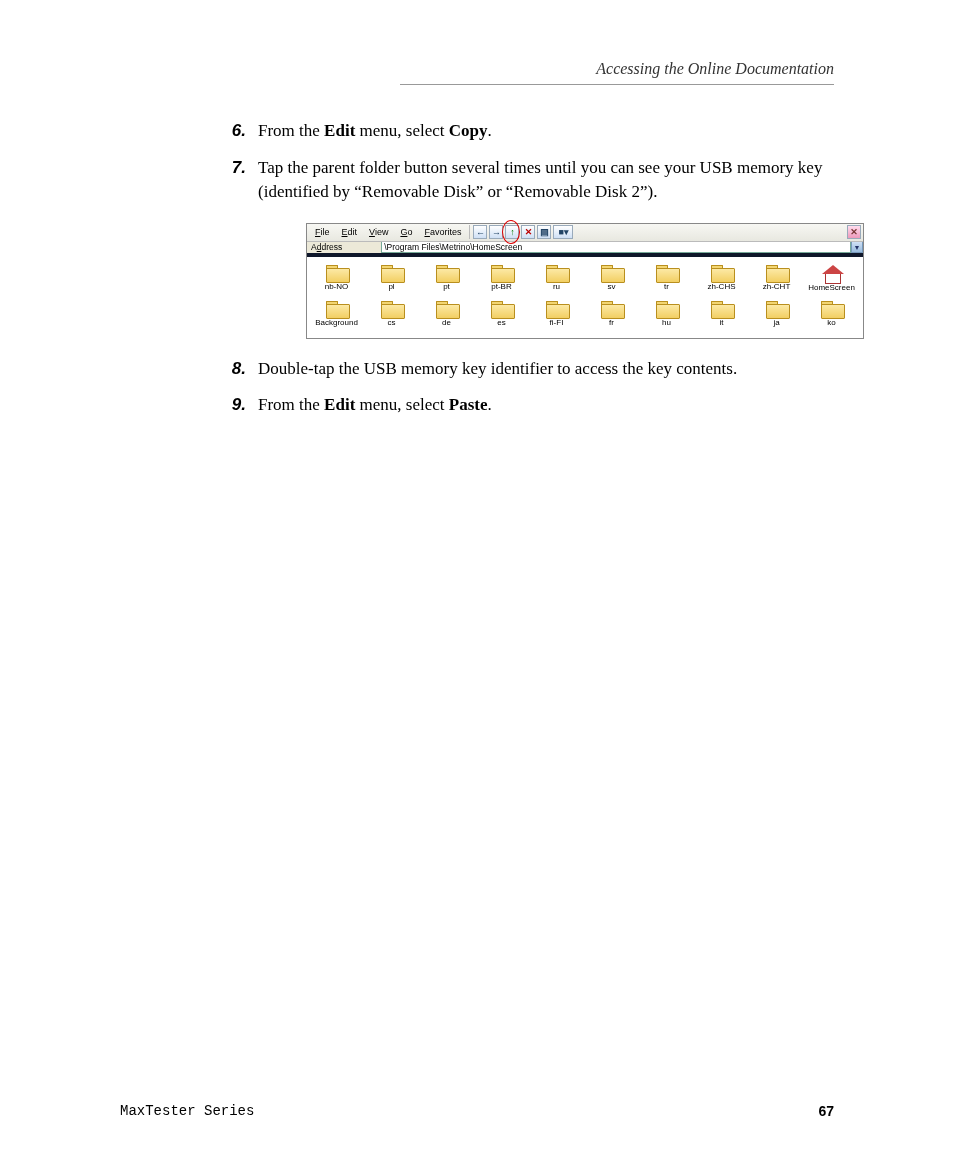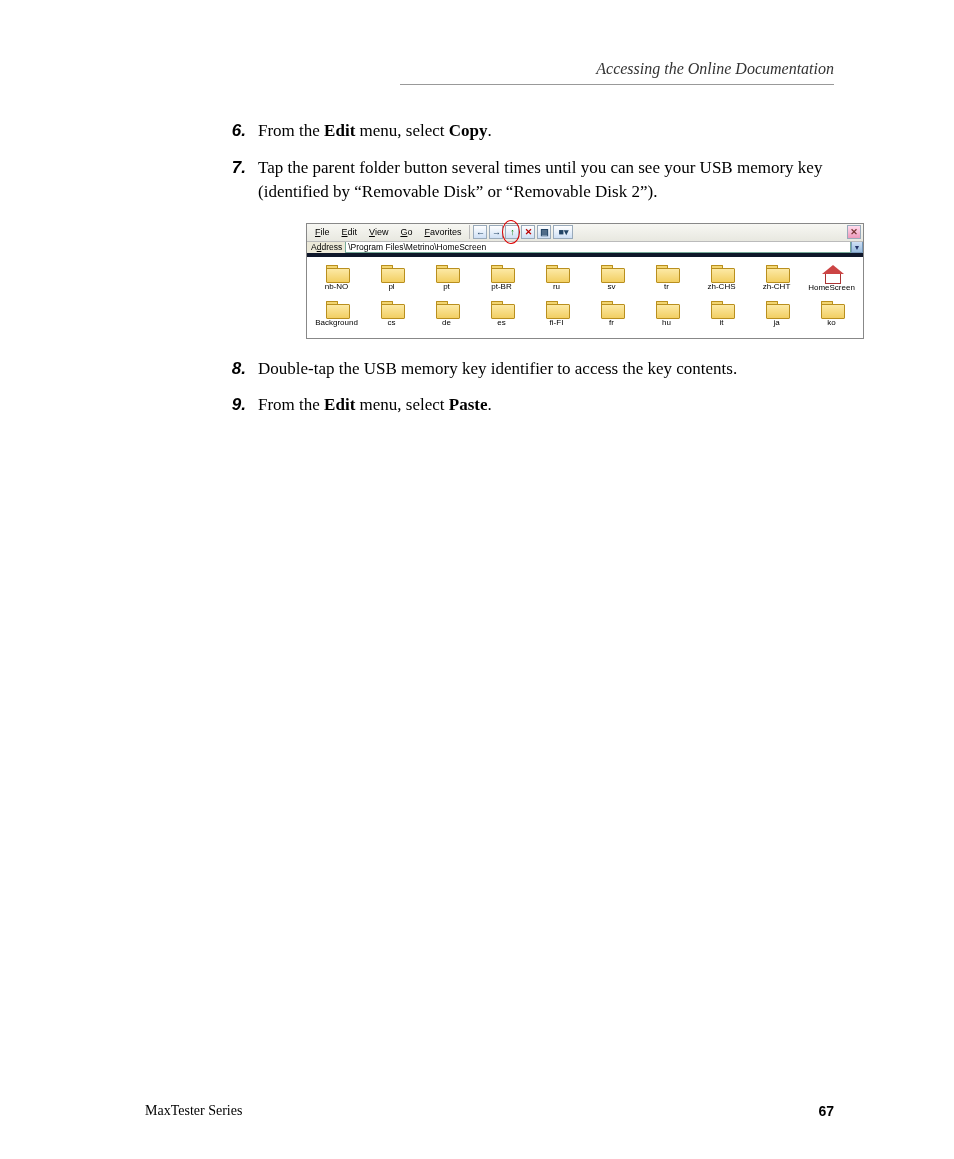--- a/index.html
+++ b/index.html
@@ -108,21 +108,21 @@
   .addrbar {
     display:flex; align-items:center;
     background:#ece9d8;
     border-bottom:4px solid #0f172a;
     height:15px;
     padding-left:4px;
   }
   .addrbar .lbl { font-size:8.5px; padding-right:3px; }
   .addrbar .field {
     flex:1; height:12px; background:#fff; border:1px solid #7a9;
-    font-size:8.5px; padding:0 2px; line-height:11px; color:#000;
+    font-size:8.5px; padding:0 2px; line-height:11px; color:#000;margin-left:36px;
   }
   .addrbar .drop {
     width:12px; height:12px;
     background: linear-gradient(#cfe0f5,#9bd);
     border:1px solid #79b;
     color:#236; font-size:7px;
     display:flex;align-items:center;justify-content:center;
   }
   .files {
     background:#fff;
@@ -173,21 +173,21 @@
     border-left:11px solid transparent;
     border-right:11px solid transparent;
     border-bottom:9px solid #c44;
   }
   .footer {
     position:absolute;
     bottom:40px; left:120px; right:120px;
     display:flex; justify-content:space-between;
     font-size:14px;
   }
-  .footer .series { font-family: Liberation Serif, serif; margin-left: 25px; }
+  .footer .series { font-family: Liberation Mono, monospace; }
   .footer .pnum { font-family: Arial, sans-serif; font-weight:bold; }
   .indent { margin-left: 100px; }
 </style>
 </head>
 <body>
 
 <div class="page">
 
   <div class="header">
     <div class="header-sub">Accessing the Online Documentation</div>

